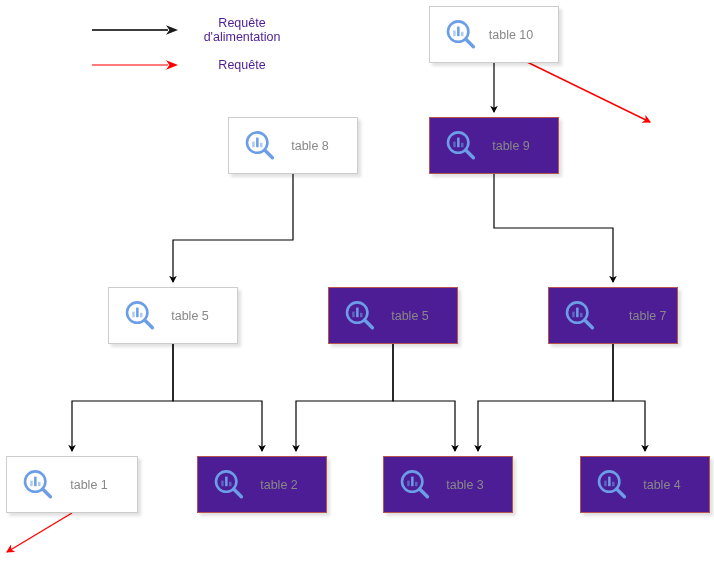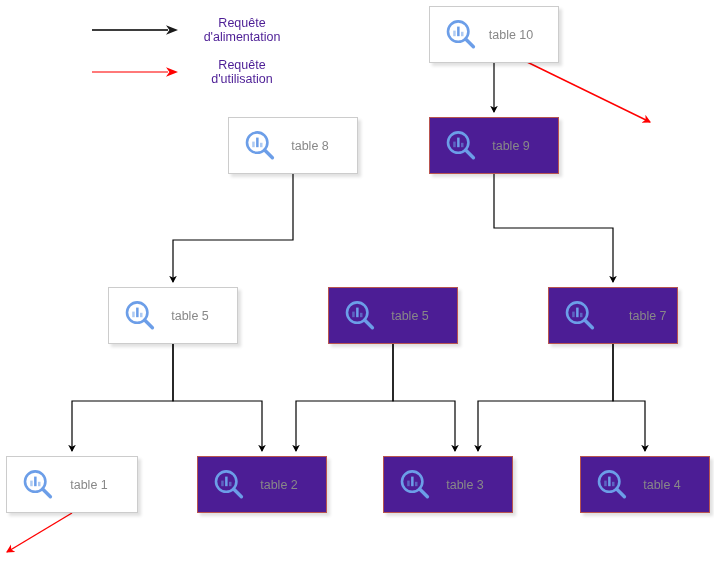--- a/index.html
+++ b/index.html
@@ -115,21 +115,20 @@
       </div>
     </div>
 
     <div class="legend-row" style="left:0px; top:50px;">
       <svg class="legend-svg" viewBox="0 0 92 14">
         <line x1="2" y1="7" x2="78" y2="7" stroke="#ff4d4d" stroke-width="1.6"></line>
         <path d="M 76 2.2 L 88 7 L 76 11.8 L 79.4 7 Z" fill="#ff0000"></path>
       </svg>
       <div class="legend-text">
         <div>Requête</div>
-        <div>d'utilisation</div>
       </div>
     </div>
 
   </div>
 
   <div id="node-layer">
       <div class="node" style="left: 429px; top: 6px; width: 130px; height: 57px;">
         <span class="icon"><svg viewBox="0 0 34 34" xmlns="http://www.w3.org/2000/svg">
             <circle cx="14.2" cy="13.6" r="10.2" fill="none" stroke="#6c9ee8" stroke-width="2.6"></circle>
             <line x1="21.6" y1="21" x2="29.4" y2="28.8" stroke="#6c9ee8" stroke-width="3.4" stroke-linecap="round"></line>

